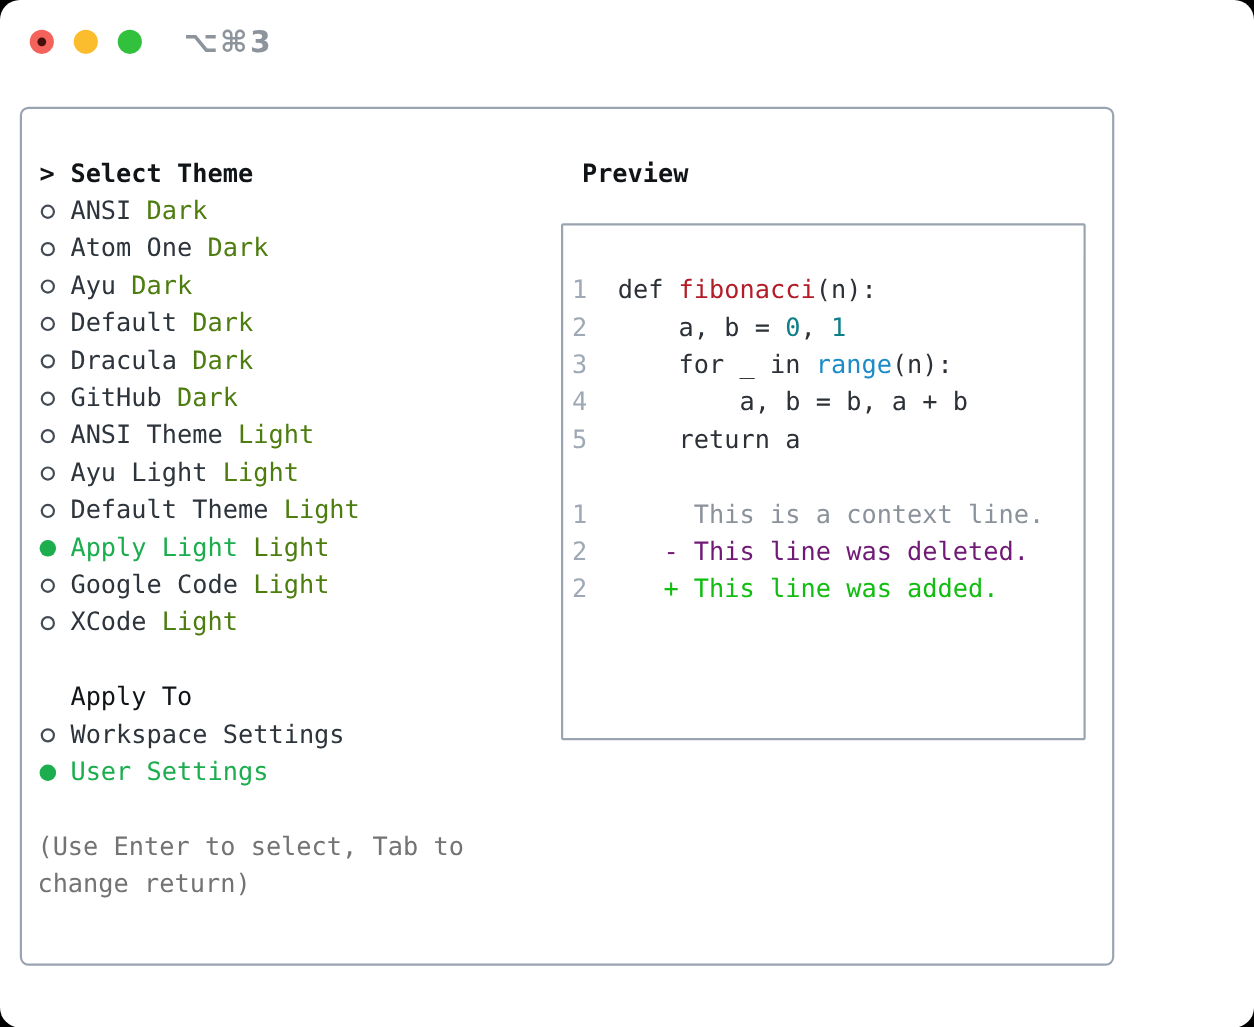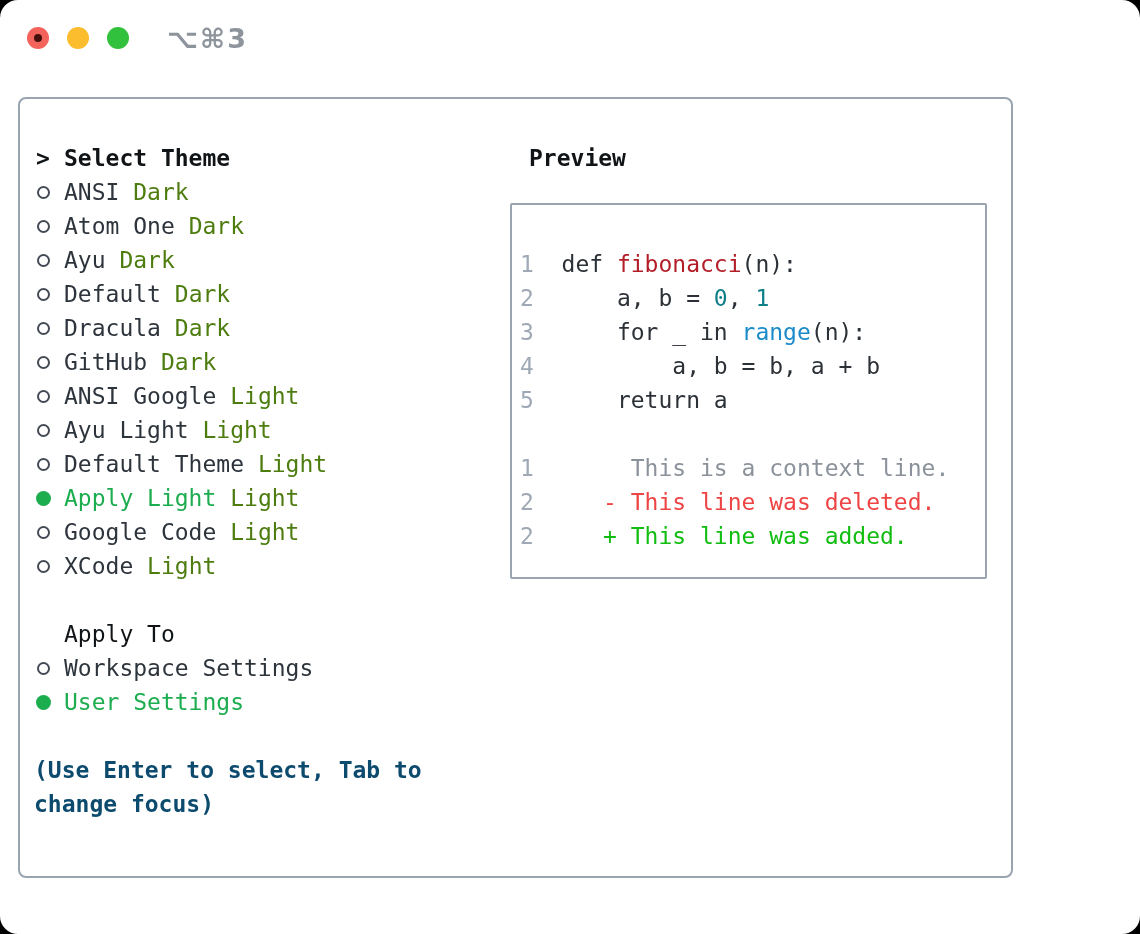--- a/index.html
+++ b/index.html
@@ -37,40 +37,40 @@
   .marker{width:30px;flex:0 0 30px;display:flex;align-items:center;}
   .ring{width:13px;height:13px;border-radius:50%;border:2px solid #444b54;margin-left:3px;box-sizing:border-box;}
   .dot{width:15px;height:15px;border-radius:50%;background:#1cad4f;margin-left:2px;}
   .prompt{font-weight:bold;color:#101417;margin-left:2px;line-height:34px;}
   .left-col{position:absolute;left:14px;top:42px;}
   .title-text{font-weight:bold;color:#101417;}
   .theme-name{color:#2d343c;}
   .theme-variant{color:#4d7c0f;}
   .row-selected .theme-name{color:#1cad4f;}
   .apply-title{color:#101417;}
-  .hint{color:#0c4a6e;font-size:23px;line-height:34px;white-space:pre;font-weight:bold;}
+  .hint{color:#737373;font-size:23px;line-height:34px;white-space:pre;}
   
   .preview-title{
     position:absolute;left:509px;top:42px;font-size:23px;line-height:34px;
     font-weight:bold;color:#101417;
   }
   .preview-box{
-    position:absolute;left:490px;top:104px;width:477px;height:376px;
+    position:absolute;left:490px;top:104px;width:477px;height:470px;
     border:2px solid #9aa4b1;border-radius:2px;background:#fff;
     box-sizing:border-box;padding:42px 8px 0 8px;overflow:hidden;
   }
   .pline{height:34px;line-height:34px;font-size:23px;white-space:pre;}
   .ln{display:inline-block;width:1ch;margin-right:2ch;color:#9fa9b6;text-align:right;}
   .blank-line{height:34px;}
   .tk-plain{color:#2b3137;}
   .tk-func{color:#b31d28;}
   .tk-num{color:#0e7f87;}
   .tk-builtin{color:#1b8bc9;}
   .d-context{color:#8b929b;}
-  .d-deleted{color:#ef4444;margin-top:36px;}
+  .d-deleted{color:#701a75;margin-top:36px;}
   .d-added{color:#11bd11;}
 </style>
 </head>
 <body>
 
 <div class="window">
 
   <div class="titlebar">
     <div class="light red"></div>
     <div class="light yellow"></div>
@@ -106,21 +106,21 @@
       <div class="line">
         <span class="marker"><span class="ring"></span></span>
         <span class="theme-name">Dracula</span><span class="theme-name"> </span><span class="theme-variant">Dark</span>
       </div>
       <div class="line">
         <span class="marker"><span class="ring"></span></span>
         <span class="theme-name">GitHub</span><span class="theme-name"> </span><span class="theme-variant">Dark</span>
       </div>
       <div class="line">
         <span class="marker"><span class="ring"></span></span>
-        <span class="theme-name">ANSI Google</span><span class="theme-name"> </span><span class="theme-variant">Light</span>
+        <span class="theme-name">ANSI Theme</span><span class="theme-name"> </span><span class="theme-variant">Light</span>
       </div>
       <div class="line">
         <span class="marker"><span class="ring"></span></span>
         <span class="theme-name">Ayu Light</span><span class="theme-name"> </span><span class="theme-variant">Light</span>
       </div>
       <div class="line">
         <span class="marker"><span class="ring"></span></span>
         <span class="theme-name">Default Theme</span><span class="theme-name"> </span><span class="theme-variant">Light</span>
       </div>
       <div class="line row-selected">
@@ -147,21 +147,21 @@
         <span class="theme-name">Workspace Settings</span>
       </div>
       <div class="line row-selected">
         <span class="marker"><span class="dot"></span></span>
         <span class="theme-name">User Settings</span>
       </div>
 
       <div class="blank-line"></div>
 
       <div class="hint">(Use Enter to select, Tab to</div>
-      <div class="hint">change focus)</div>
+      <div class="hint">change return)</div>
     </div>
 
     <div class="preview-title">Preview</div>
 
     <div class="preview-box">
       <div class="pline"><span class="ln">1</span><span class="tk-plain">def </span><span class="tk-func">fibonacci</span><span class="tk-plain">(n):</span></div>
       <div class="pline"><span class="ln">2</span><span class="tk-plain">    a, b = </span><span class="tk-num">0</span><span class="tk-plain">, </span><span class="tk-num">1</span></div>
       <div class="pline"><span class="ln">3</span><span class="tk-plain">    for _ in </span><span class="tk-builtin">range</span><span class="tk-plain">(n):</span></div>
       <div class="pline"><span class="ln">4</span><span class="tk-plain">        a, b = b, a + b</span></div>
       <div class="pline"><span class="ln">5</span><span class="tk-plain">    return a</span></div>

